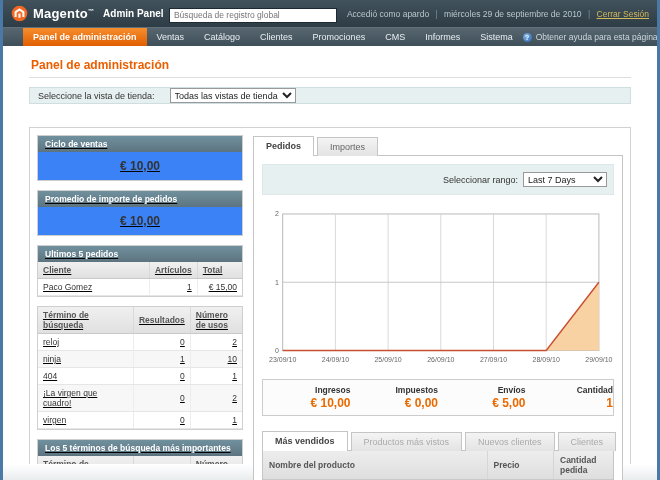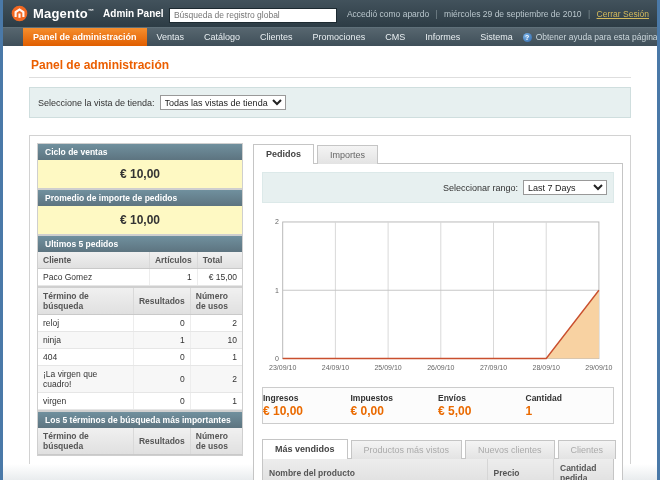--- a/index.html
+++ b/index.html
@@ -53,34 +53,34 @@
     background:radial-gradient(circle at 30% 30%, #7db4e8, #2a64a8);
     color:#fff; font-size:7px; line-height:9px; text-align:center; font-weight:bold;
   }
   
   .content { padding:8px 26px 0 26px; }
   .page-title {
     color:#eb5e00; font-size:12px; font-weight:bold; margin:4px 0 5px 2px;
   }
   .title-rule { border-bottom:1px solid #dedede; margin-bottom:9px; }
   .switcher {
-    background:#e7f0f0; border:1px solid #cfdede; padding:7px 8px;
-    font-size:9px; color:#333; display:flex; align-items:center; gap:5px;
-    margin-bottom:17px;
+    background:#e7f0f0; border:1px solid #cfdede; padding:0 8px;
+    font-size:9px; color:#333; display:flex; align-items:center; gap:15px;
+    margin-bottom:23px;
   }
   .switcher select, .toolbar select {
     font-size:9px; height:15px; font-family:"Liberation Sans", sans-serif;
     border:1px solid #999; background:#fff; color:#222;
   }
   .dash-wrap {
     border:1px solid #d2d2d2; background:#fff; padding:7px; display:flex; gap:10px;
   }
   
   .left-col { width:206px; flex:0 0 206px; }
-  .side-box { border:1px solid #cfcfcf; background:#fef9c3; }
+  .side-box { border:1px solid #cfcfcf; margin-bottom:9px; background:#3b82f6;text-decoration:underline; }
   .side-box-header {
     background:linear-gradient(#70909e,#5d7480);
     color:#fff; font-size:8.5px; font-weight:bold; padding:3px 7px;
   }
   .side-box-value { text-align:center; font-size:12px; font-weight:bold; color:#333; padding:7px 0; }
   table.mini { width:100%; border-collapse:collapse; font-size:8.5px; color:#333; }
   table.mini th {
     background:linear-gradient(#f0f0f0,#e0e0e0);
     text-align:left; font-weight:bold; color:#555; padding:3px 5px;
     border-bottom:1px solid #c9c9c9; border-right:1px solid #d9d9d9;
@@ -107,21 +107,21 @@
   .toolbar {
     background:#e7f0f0; border:1px solid #dce9e9; padding:7px 6px;
     display:flex; justify-content:flex-end; align-items:center; gap:5px;
     font-size:9px; color:#333;
   }
   .chart-box { padding:6px 2px 0 2px; }
   .chart-box svg { display:block; overflow:visible; }
   .totals {
     border:1px solid #cccccc; background:#fcfcfc; display:flex; padding:5px 0; margin-top:8px;
   }
-  .total-cell { flex:1; text-align:left; }
+  .total-cell { flex:1; text-align:right; }
   .total-label { font-size:8.5px; font-weight:bold; color:#333; }
   .total-value { font-size:12px; font-weight:bold; color:#ea6a00; margin-top:1px; }
   .bottom-tabs { margin-top:14px; }
   .grid-box { border:1px solid #c5c5c5; background:#fff; }
   table.grid { width:100%; border-collapse:collapse; font-size:8.5px; }
   table.grid th {
     background:linear-gradient(#ededed,#dedede);
     text-align:left; font-weight:bold; color:#555; padding:4px 6px;
     border-bottom:1px solid #c9c9c9; border-right:1px solid #d6d6d6;
   }

